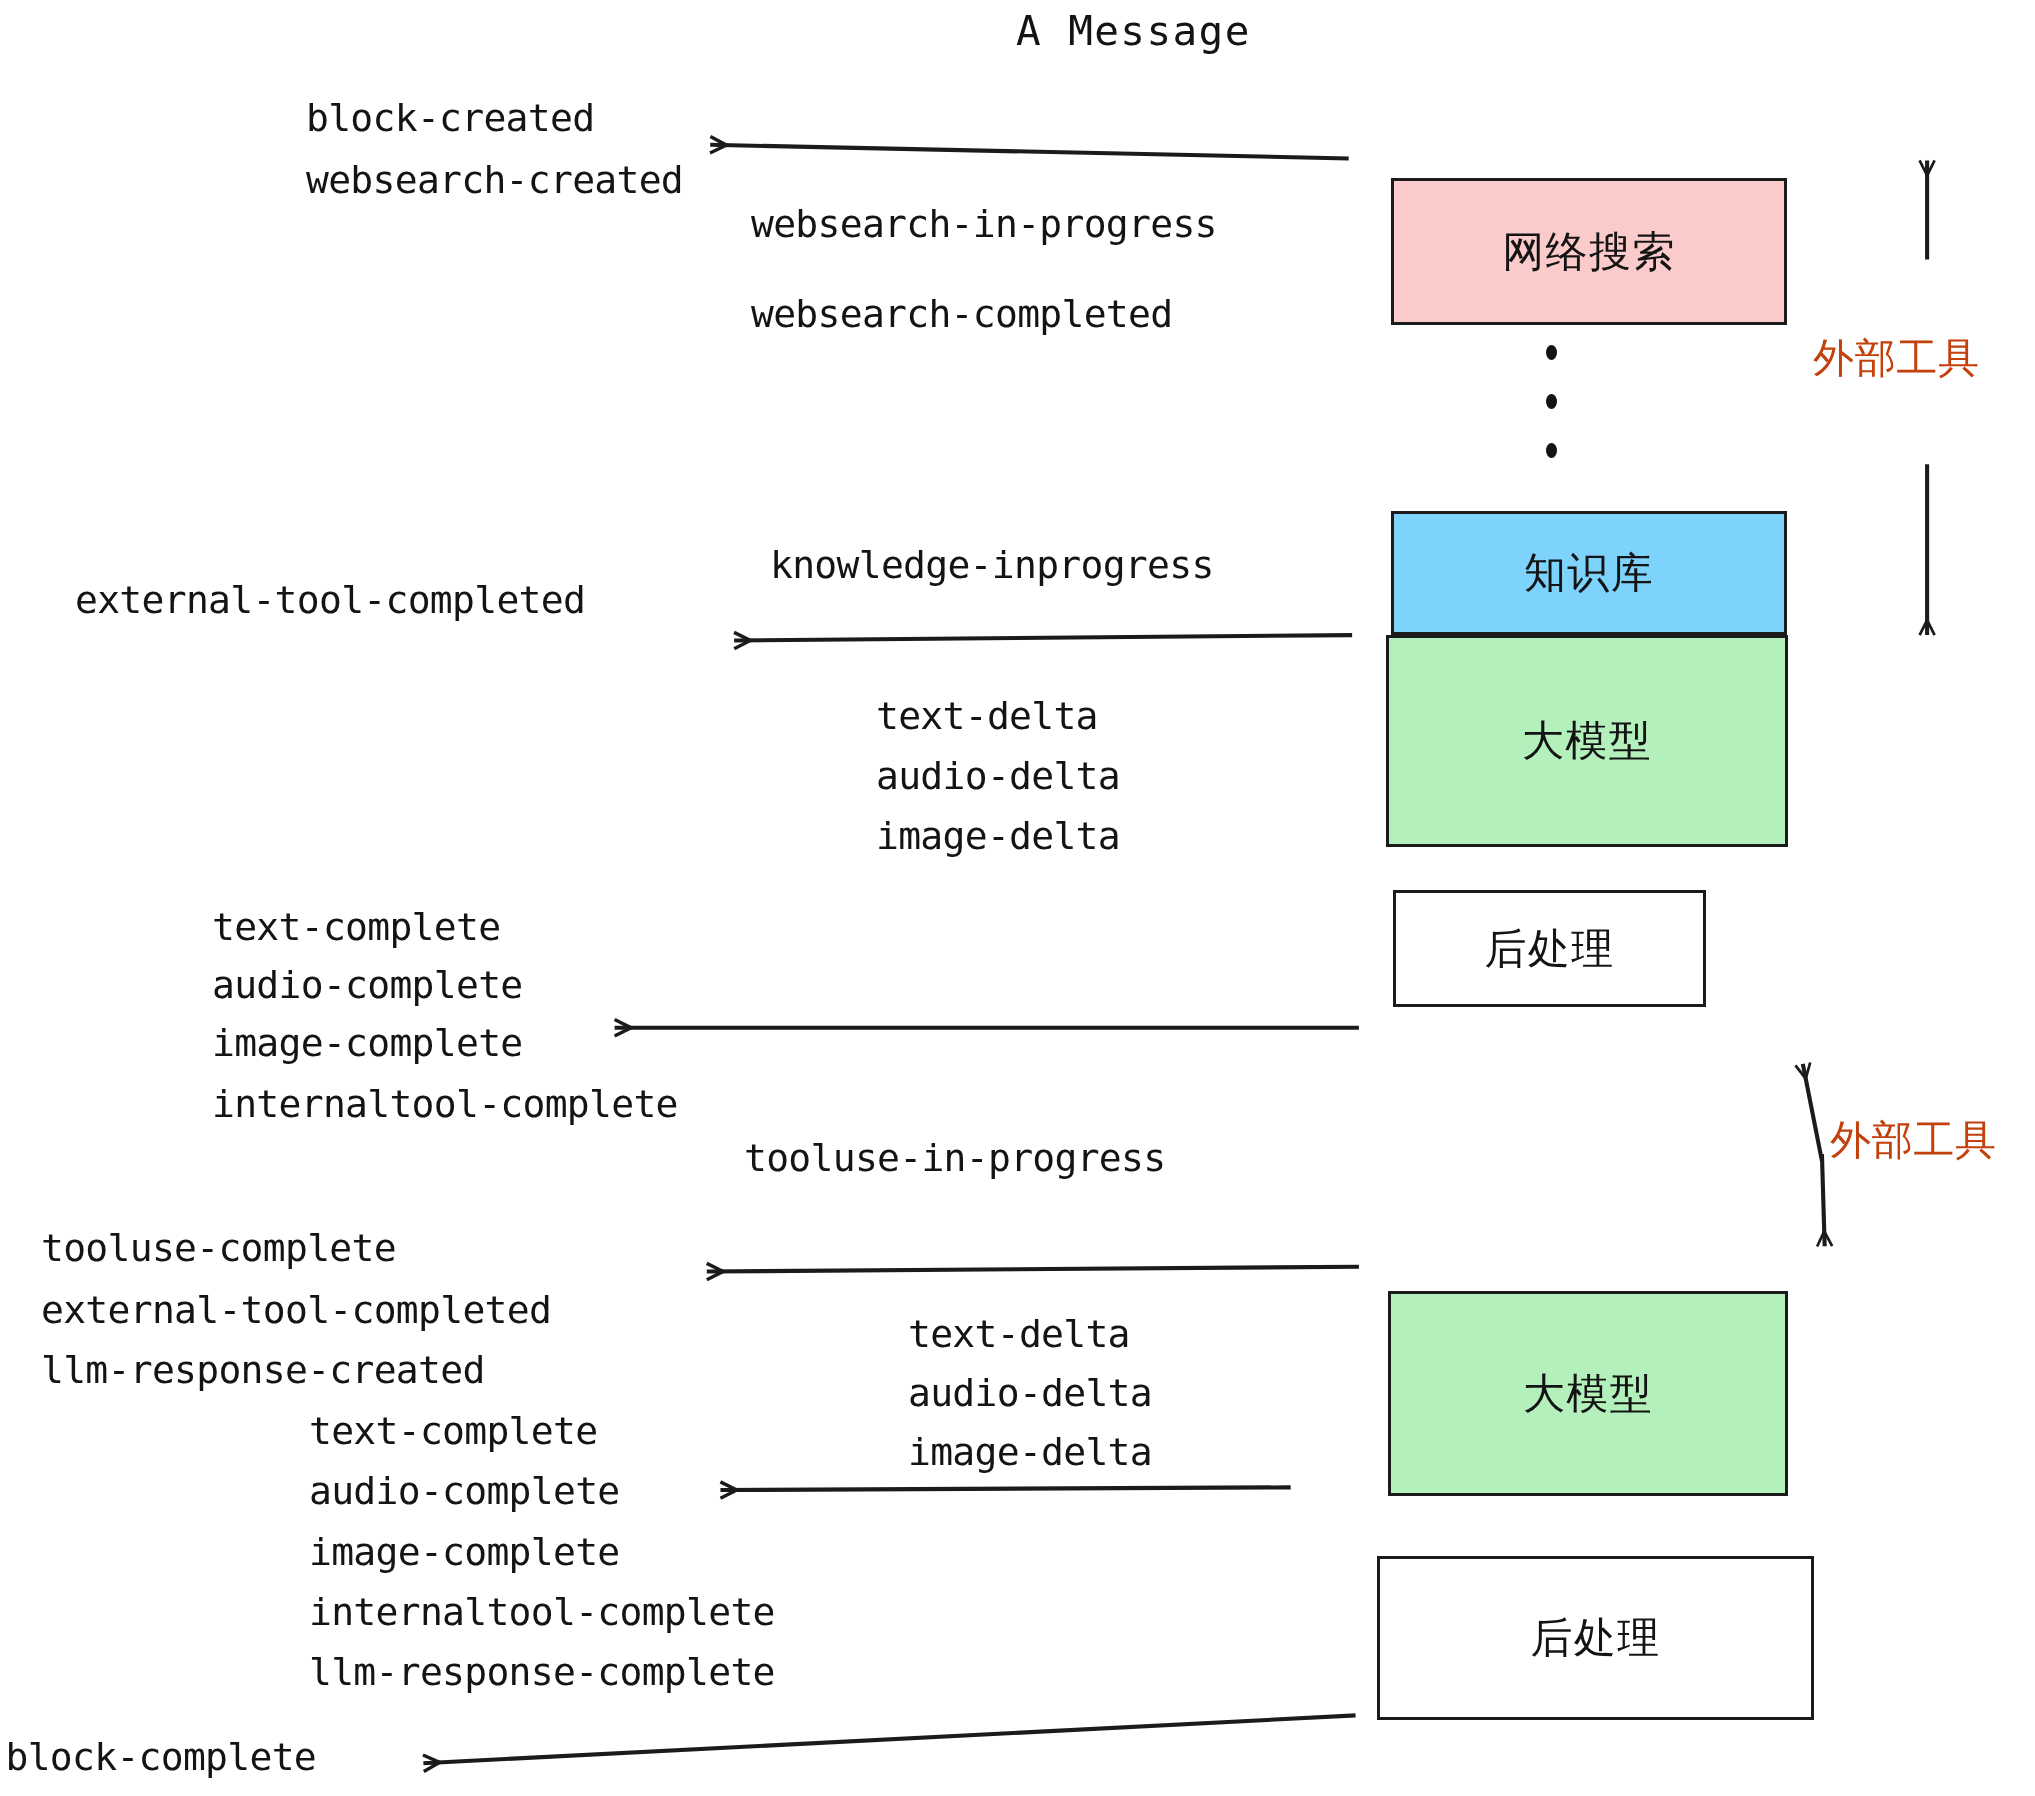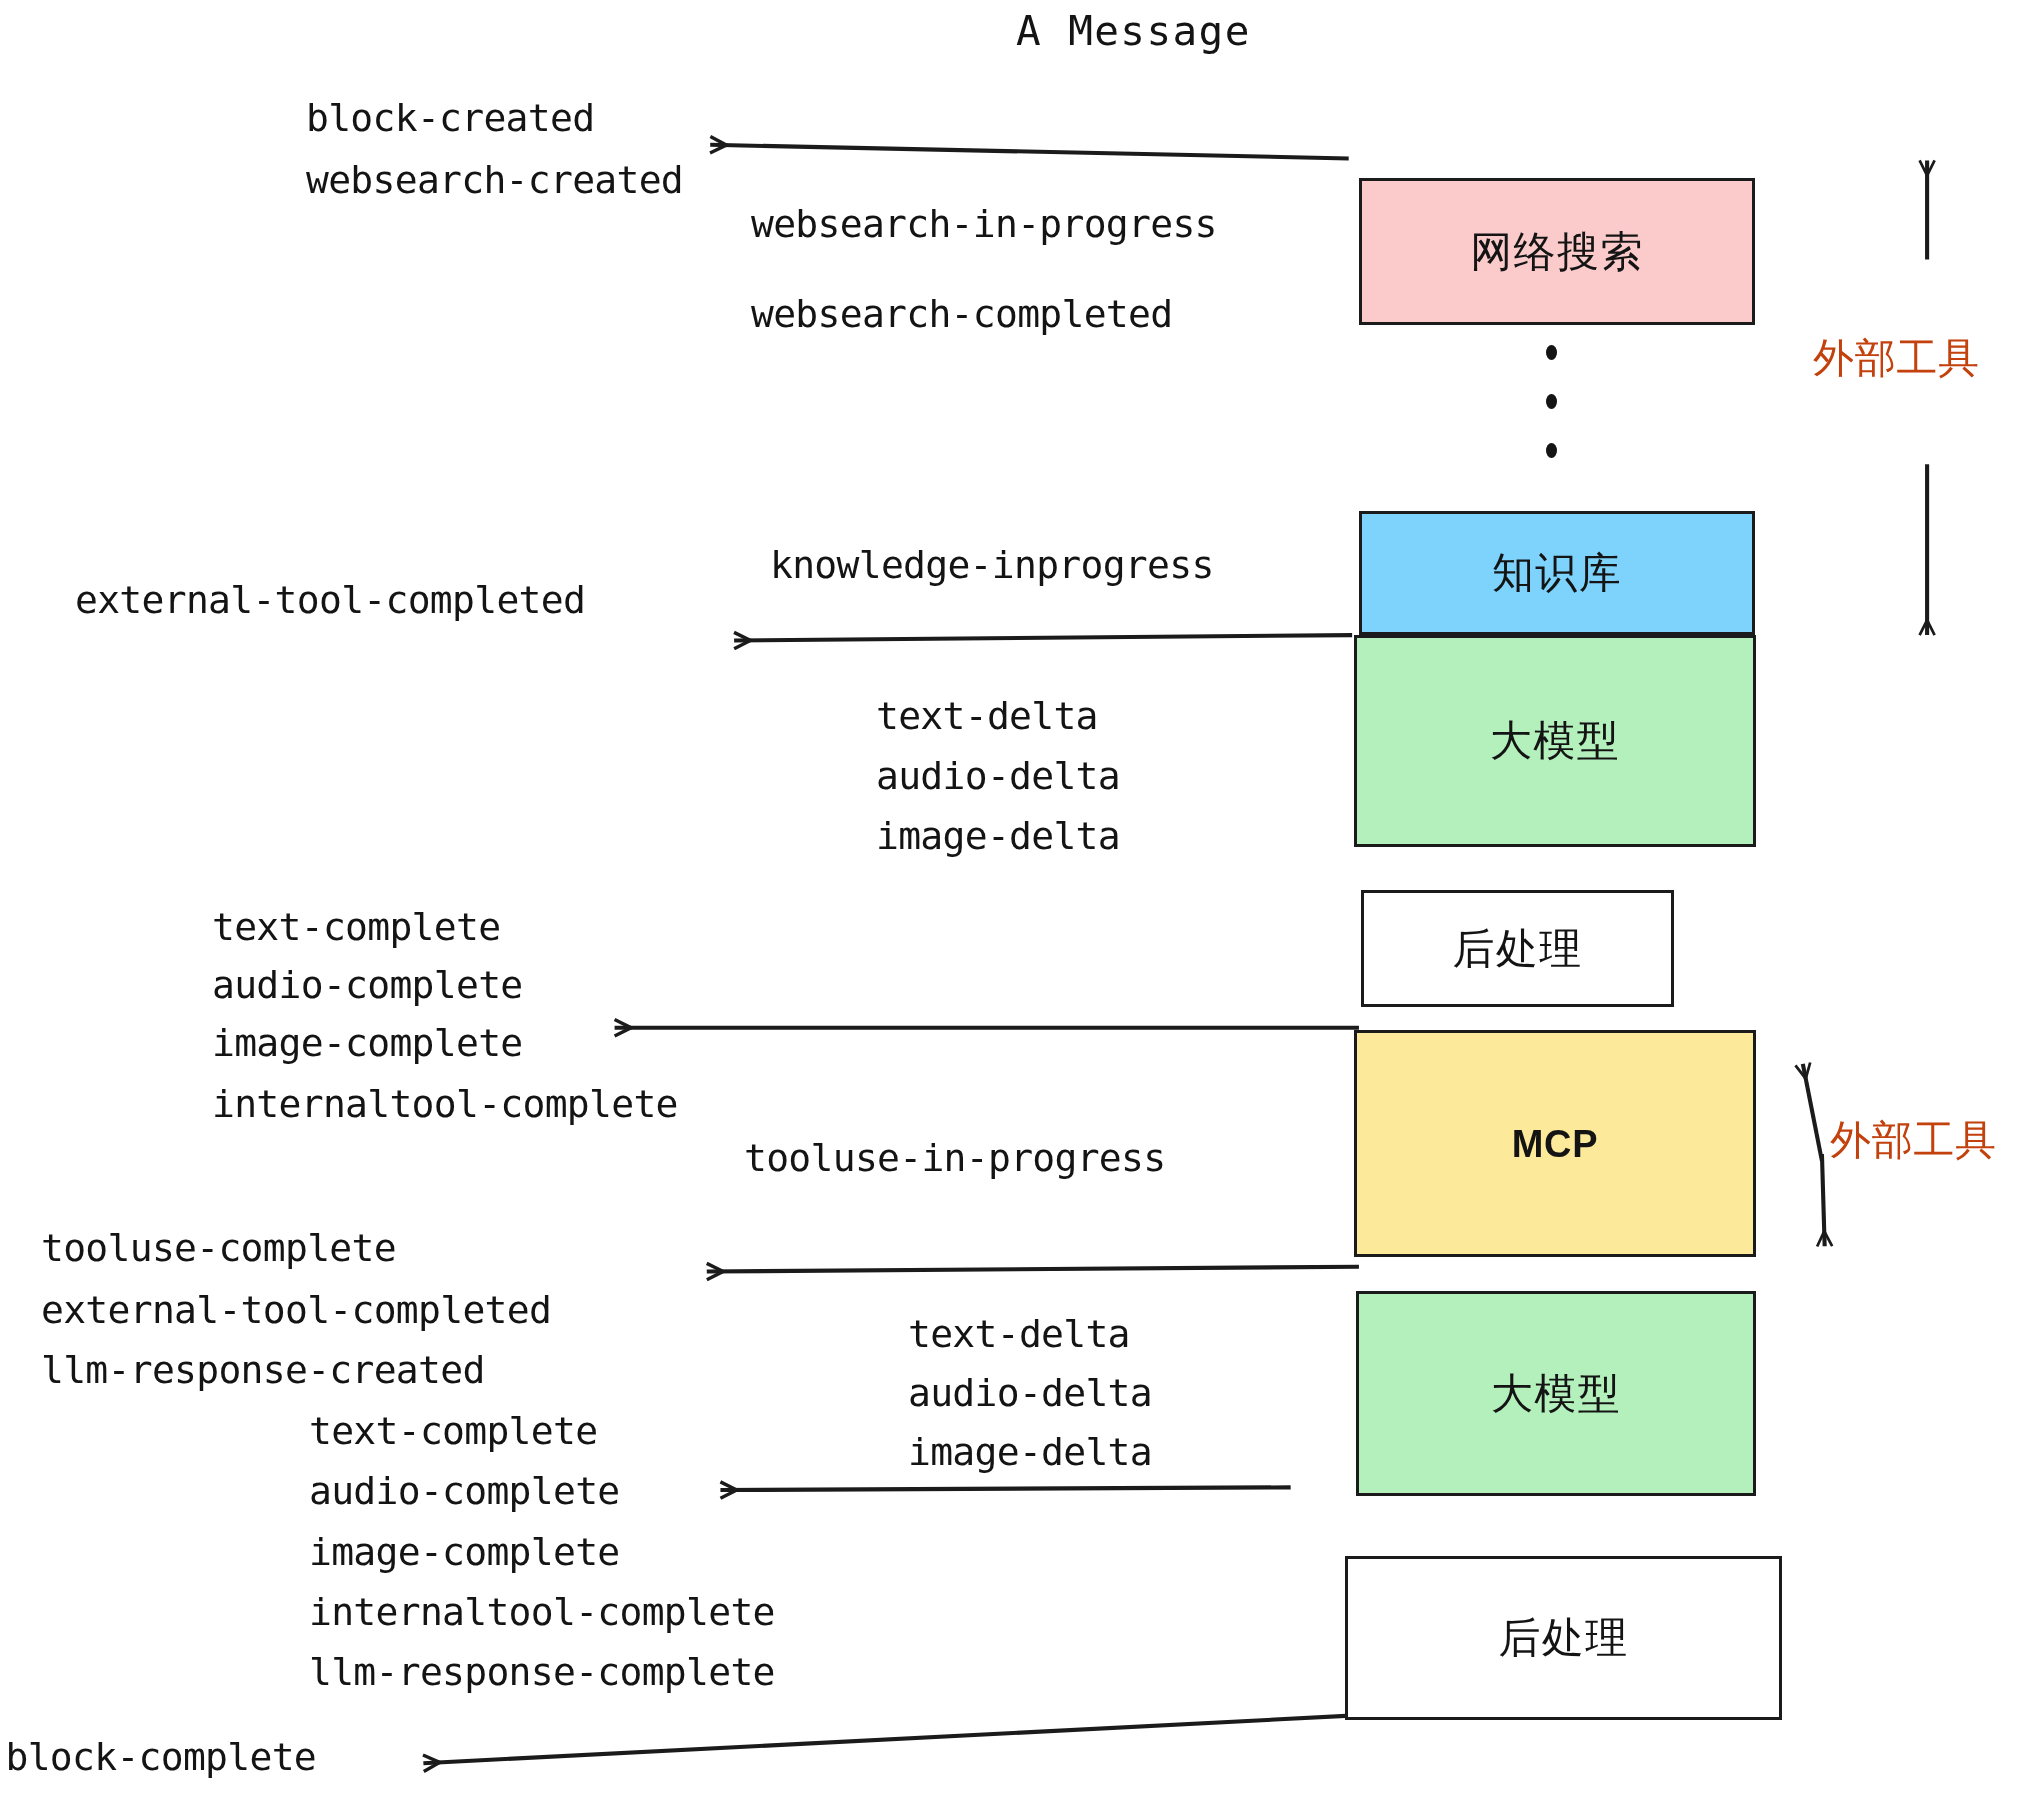--- a/index.html
+++ b/index.html
@@ -3,21 +3,21 @@
 <meta charset="utf-8">
 <style>
   html,body{margin:0;padding:0;background:#ffffff;}
   body{width:2035px;height:1796px;overflow:hidden;
        font-family:"DejaVu Sans Mono", monospace;}
   #stage{position:relative;width:2035px;height:1796px;background:#fff;}
 
   
   .box{position:absolute;box-sizing:border-box;border:3.4px solid #1b1b1b;
        display:flex;align-items:center;justify-content:center;
-       font-family:"Liberation Sans", sans-serif;color:#141414;}
+       font-family:"Liberation Sans", sans-serif;color:#141414;margin-left:32px;}
   .box .blabel{font-size:42px;letter-spacing:1.4px;line-height:1;}
   .box.mcp .blabel{font-size:38px;font-weight:600;letter-spacing:0.7px;}
 
   
   .evt{position:absolute;white-space:nowrap;color:#141414;
        font-family:"DejaVu Sans Mono", monospace;
        font-size:38px;line-height:1;letter-spacing:-0.7px;}
 
   
   .tool-label{position:absolute;white-space:nowrap;
@@ -101,23 +101,20 @@
   </div>
 
   <div class="box" style="left:1354px;top:635px;width:402px;height:212px;background:#B3F0BC;">
     <span class="blabel">大模型</span>
   </div>
 
   <div class="box" style="left:1361px;top:890px;width:313px;height:117px;background:#FFFFFF;">
     <span class="blabel">后处理</span>
   </div>
 
-  <div class="box mcp" style="left:1354px;top:1030px;width:402px;height:227px;background:#FCE99A;">
-    <span class="blabel">MCP</span>
-  </div>
 
   <div class="box" style="left:1356px;top:1291px;width:400px;height:205px;background:#B3F0BC;">
     <span class="blabel">大模型</span>
   </div>
 
   <div class="box" style="left:1345px;top:1556px;width:437px;height:164px;background:#FFFFFF;">
     <span class="blabel">后处理</span>
   </div>
 
   <div class="tool-label" style="left:1813px;top:338px;">外部工具</div>

